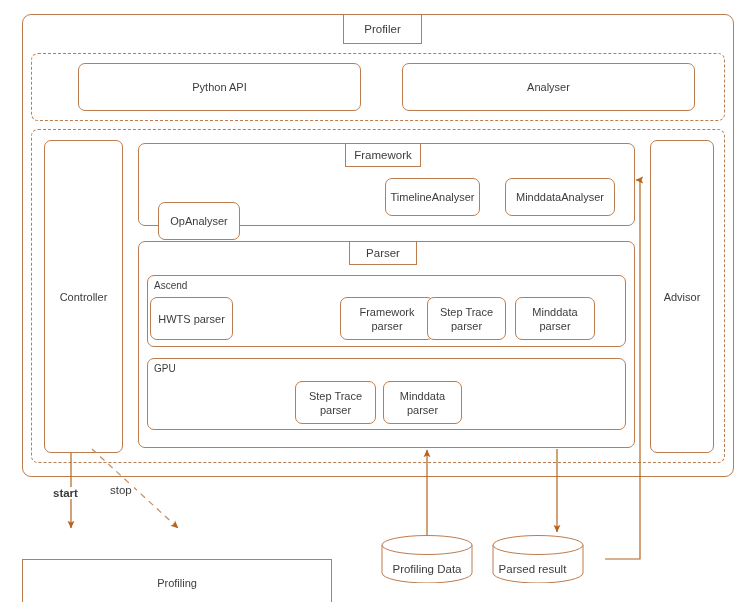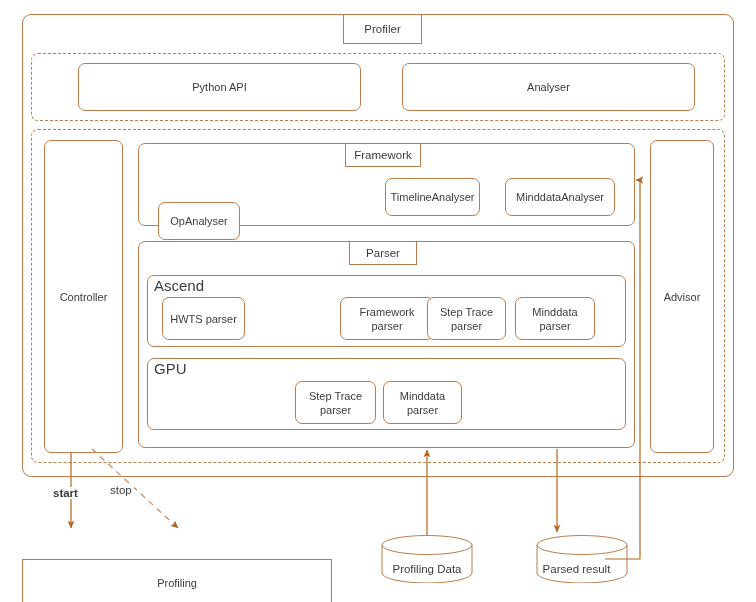--- a/index.html
+++ b/index.html
@@ -30,21 +30,21 @@
     color:#3c3c3c;
   }
   .rounded{ border-radius:7px; }
   .rounded-lg{ border-radius:9px; }
   .dashed{ border-style:dashed; border-width:1px; background:transparent; }
   .plain{ background:transparent; }
 
   
   .corner-label{
     position:absolute;
-    font-size:15px;
+    font-size:10px;
     line-height:13px;
     color:#3c3c3c;
     background:#ffffff;
     padding:0 2px;
     white-space:nowrap;
   }
   
   .tab-label{
     position:absolute;
     box-sizing:border-box;
@@ -135,21 +135,21 @@
 
   <div class="tab-label" style="left:349px; top:241px; width:68px; height:24px;">
     <span>Parser</span>
   </div>
 
   <div class="box rounded plain" style="left:147px; top:275px; width:479px; height:72px;"></div>
   <div class="corner-label" style="left:152px; top:279px;">
     <span>Ascend</span>
   </div>
 
-  <div class="box rounded" style="left:162px; top:297px; width:83px; height:43px;">
+  <div class="box rounded" style="left:150px; top:297px; width:83px; height:43px;">
     <span>HWTS parser</span>
   </div>
   <div class="box rounded" style="left:340px; top:297px; width:94px; height:43px; flex-direction:column;">
     <span>Framework</span>
     <span>parser</span>
   </div>
   <div class="box rounded" style="left:427px; top:297px; width:79px; height:43px; flex-direction:column;">
     <span>Step Trace</span>
     <span>parser</span>
   </div>
@@ -177,21 +177,21 @@
   </div>
 
   <div class="cyl" style="left:381px; top:535px; width:92px; height:48px;">
     <svg width="92" height="48" viewBox="0 0 92 48">
       <path d="M1,10 L1,38 A45,10 0 0 0 91,38 L91,10" fill="#ffffff" stroke="#bd7c4e" stroke-width="1"></path>
       <ellipse cx="46" cy="10" rx="45" ry="9.5" fill="#ffffff" stroke="#bd7c4e" stroke-width="1"></ellipse>
     </svg>
     <div class="cyl-label" style="left:0; top:28px;">Profiling Data</div>
   </div>
 
-  <div class="cyl" style="left:536px; top:535px; width:81px; height:48px;">
+  <div class="cyl" style="left:492px; top:535px; width:81px; height:48px;">
     <svg width="92" height="48" viewBox="0 0 92 48">
       <path d="M1,10 L1,38 A45,10 0 0 0 91,38 L91,10" fill="#ffffff" stroke="#bd7c4e" stroke-width="1"></path>
       <ellipse cx="46" cy="10" rx="45" ry="9.5" fill="#ffffff" stroke="#bd7c4e" stroke-width="1"></ellipse>
     </svg>
     <div class="cyl-label" style="left:0; top:28px;">Parsed result</div>
   </div>
 
   <svg class="overlay">
     <defs>
       <marker id="arrowhead" markerWidth="7" markerHeight="7" refX="6" refY="3.5" orient="auto" markerUnits="strokeWidth">

